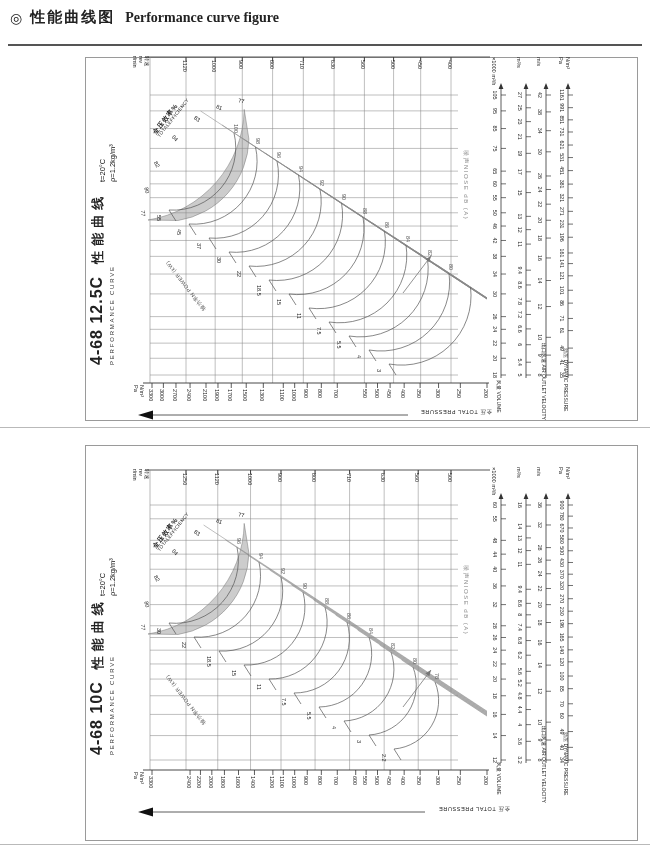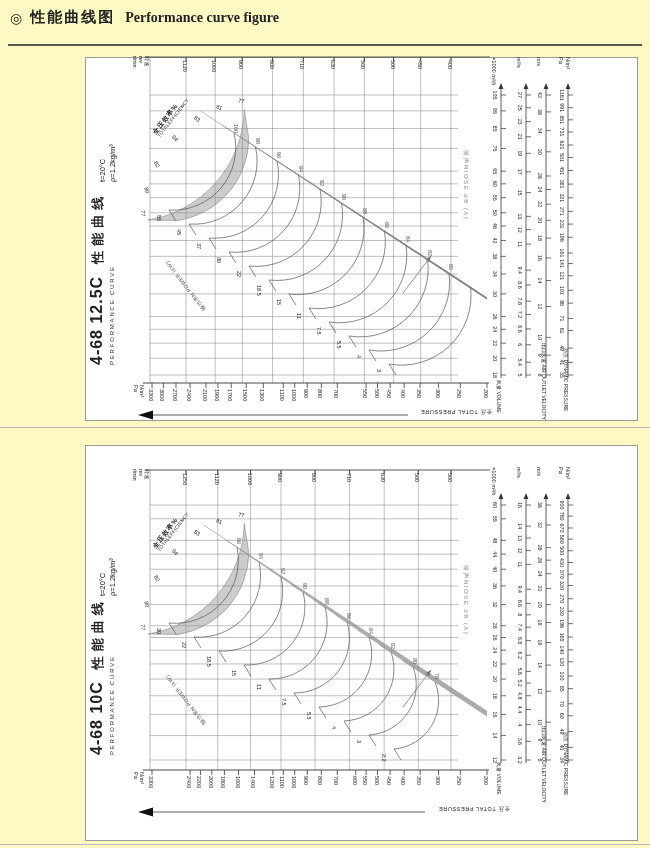--- a/index.html
+++ b/index.html
@@ -1,16 +1,16 @@
 <!DOCTYPE html>
 <html><head>
 <meta charset="utf-8">
 <style>
   html,body{margin:0;padding:0;background:#e8e8e8;}
-  #page{position:relative;width:650px;height:848px;background:#fef9c3;overflow:hidden;
+  #page{position:relative;width:650px;height:848px;background:#ffffff;overflow:hidden;
         font-family:"Liberation Sans","DejaVu Sans",sans-serif;color:#222;}
   .hdr{position:absolute;left:10px;top:8px;width:630px;height:30px;}
   .hdr .bullet{font-size:14px;font-weight:bold;vertical-align:middle;}
   .hdr .tcn{font-size:15px;font-weight:bold;letter-spacing:2px;margin-left:8px;vertical-align:middle;}
   .hdr .ten{font-family:"Liberation Serif","DejaVu Serif",serif;font-size:14px;font-weight:bold;margin-left:10px;vertical-align:middle;}
   .rule{position:absolute;background:#555;}
   .thin{position:absolute;background:#b9b9b9;}
   .panelbox{position:absolute;border:1px solid #9a9a9a;background:#fff;}
   .abs{position:absolute;white-space:nowrap;}
   .r90{transform:rotate(90deg);transform-origin:0 0;}

